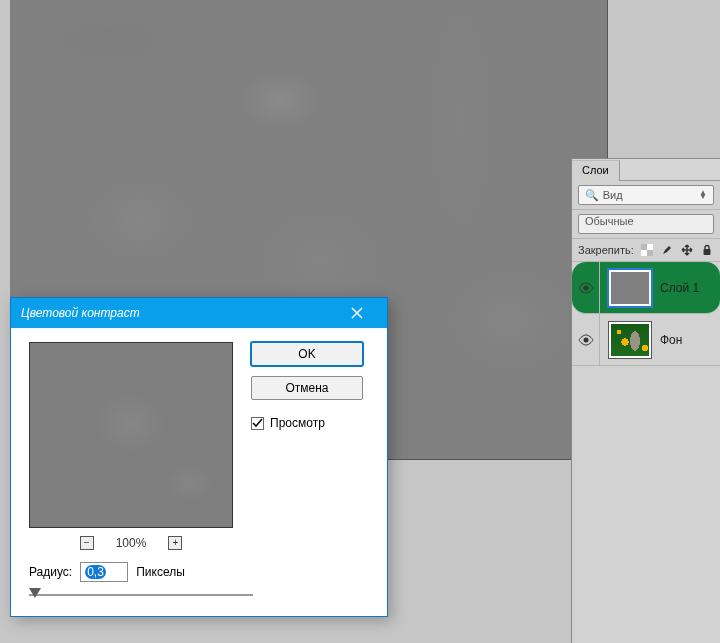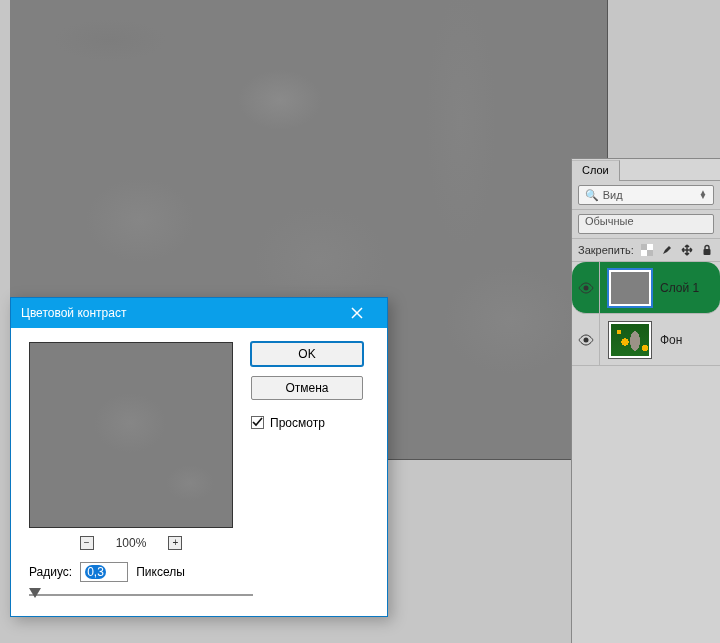--- a/index.html
+++ b/index.html
@@ -73,40 +73,40 @@
   .dlg {
     position:absolute;
     left:10px; top:297px;
     width:378px;
     background:#fff;
     border:1px solid #0a78c2;
     box-shadow: 4px 4px 14px rgba(0,0,0,0.25);
   }
   .dlg-title {
     height:30px; background:#0a9fea;
-    color:#fff; display:flex; align-items:center; padding:0 10px; font-size:12px;
+    color:#fff; display:flex; align-items:center; padding:0 10px; font-size:12px;font-style:italic;
   }
   .dlg-close { margin-left:auto; width:40px; height:30px; display:flex; align-items:center; justify-content:center; font-size:14px;}
   .dlg-body { padding:14px 18px 6px; display:flex; gap:18px; }
   .preview-col { display:flex; flex-direction:column; align-items:center; }
   .preview {
     width:204px; height:186px; border:1px solid #333; background:#7f7f7f;
     background-image:
       radial-gradient(ellipse 60px 50px at 100px 80px, #868686, transparent 60%),
       radial-gradient(ellipse 40px 30px at 160px 140px, #858585, transparent 60%);
   }
   .zoom-row { display:flex; align-items:center; gap:22px; margin-top:8px; font-size:12px; color:#333;}
   .zoom-btn { width:14px; height:14px; border:1px solid #555; display:flex; align-items:center; justify-content:center; font-size:10px; line-height:1; background:#eee;}
   .buttons-col { display:flex; flex-direction:column; gap:10px; padding-top:0px;}
   .btn {
     width:112px; height:24px; border:1px solid #8a8a8a; background:#f1f1f1;
     display:flex; align-items:center; justify-content:center; font-size:12px; border-radius:2px;
   }
   .btn.default { border:1px solid #0a78c2; box-shadow:0 0 0 1px #0a78c2; }
-  .chk-row { display:flex; align-items:flex-start; gap:6px; margin-top:6px; font-size:12px;}
+  .chk-row { display:flex; align-items:center; gap:6px; margin-top:6px; font-size:12px;}
   .chk { width:13px; height:13px; border:1px solid #666; display:flex; align-items:center; justify-content:center; font-size:11px; color:#111;}
   .dlg-bottom { padding:6px 18px 14px; }
   .radius-row { display:flex; align-items:center; gap:8px; font-size:12px;}
   .num-input { width:48px; height:20px; border:1px solid #8a8a8a; padding:0 4px; display:flex; align-items:center; }
   .num-input span { background:#1078d7; color:#fff; padding:0 2px;border-radius:7px;}
   .slider { position:relative; width:224px; height:14px; margin-top:6px;}
   .slider-track { position:absolute; left:0; right:0; top:6px; height:2px; background:#9a9a9a;}
   .slider-thumb { position:absolute; left:0px; top:0; width:0; height:0; border-left:6px solid transparent; border-right:6px solid transparent; border-top:10px solid #5c5c5c;}
 </style>
 </head>

